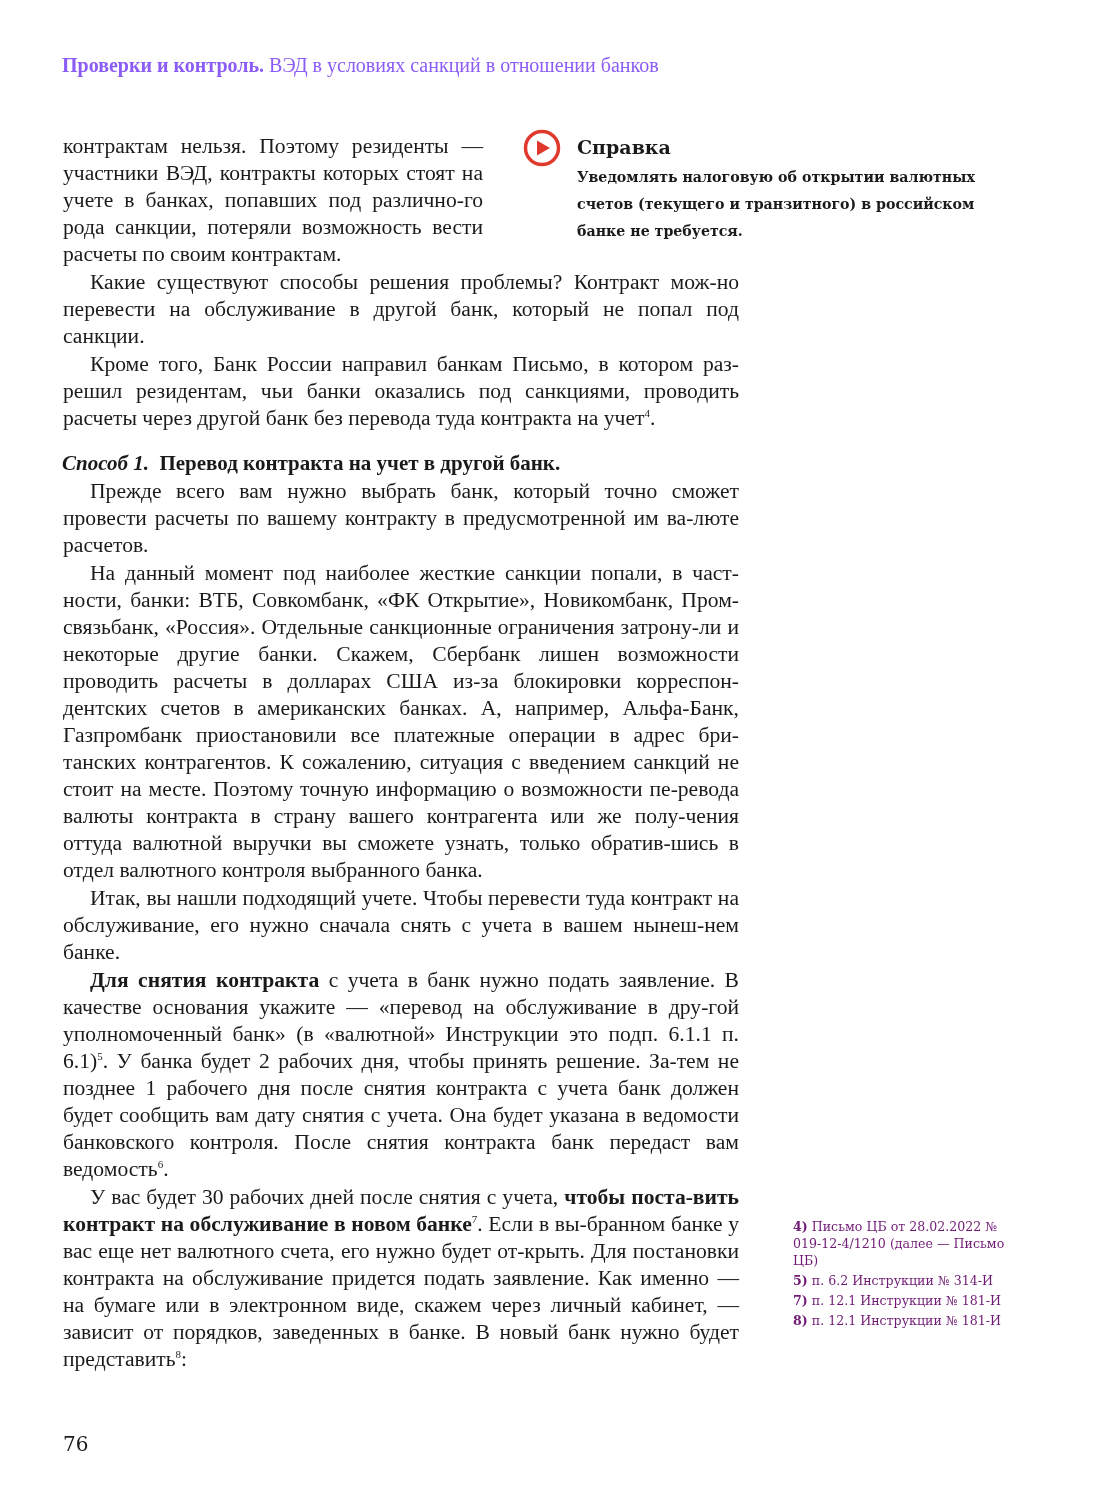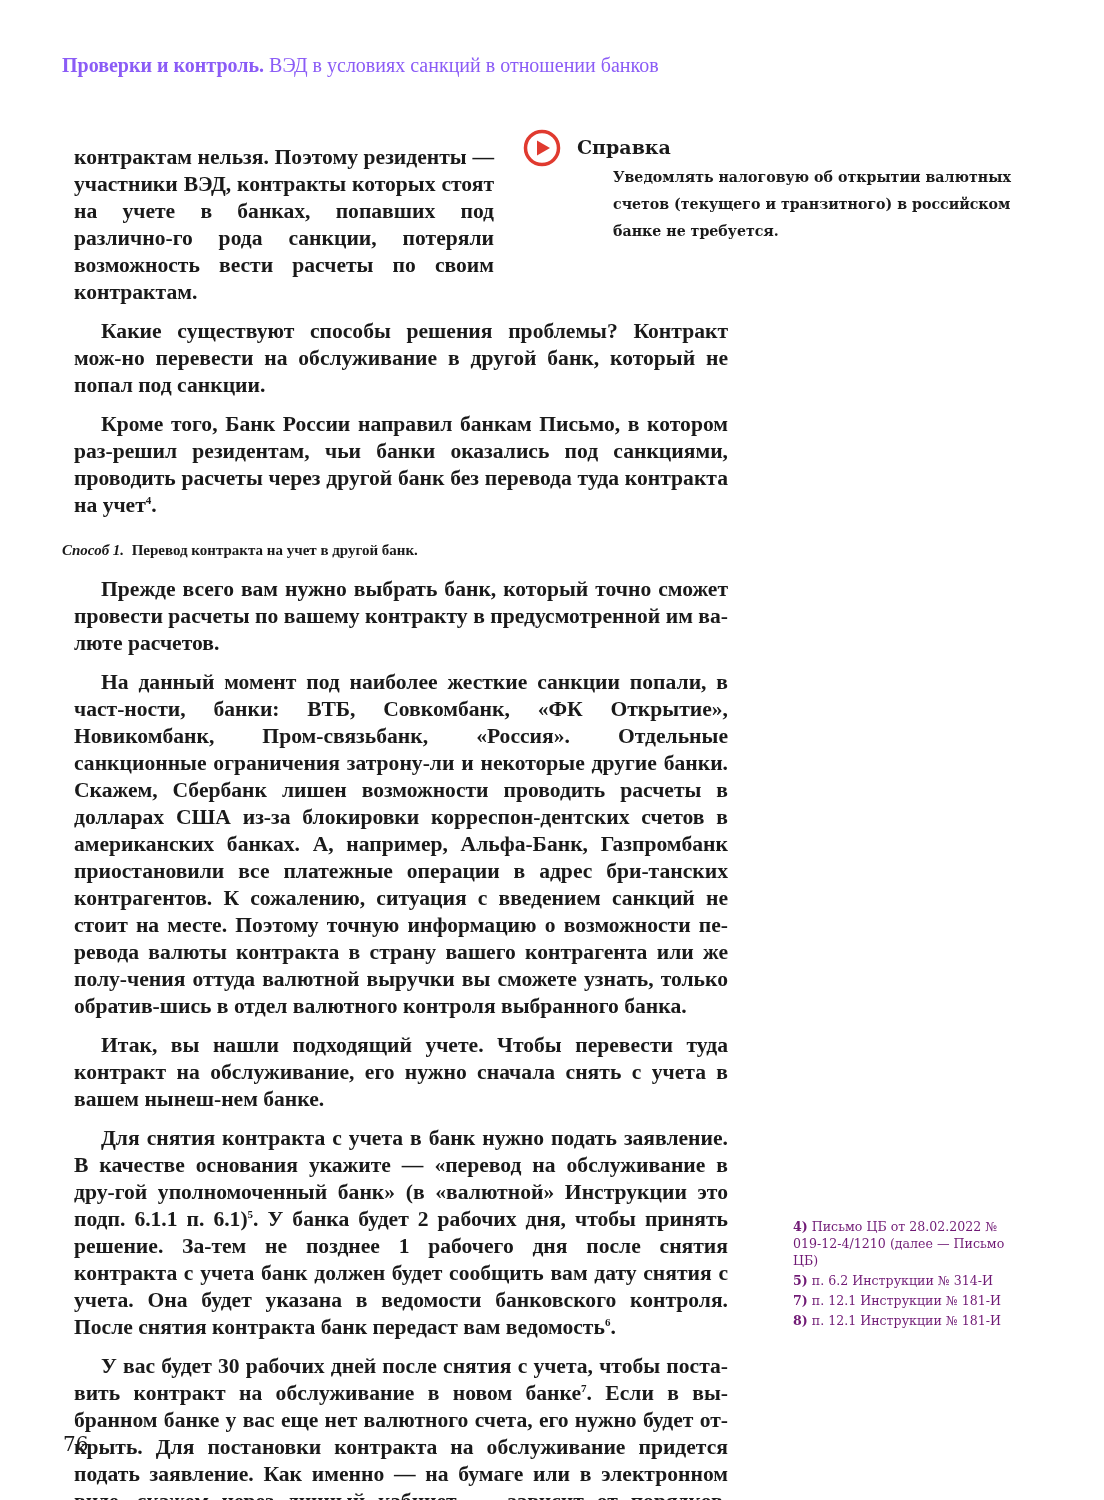--- a/index.html
+++ b/index.html
@@ -3,32 +3,32 @@
 <meta charset="utf-8">
 <style>
   html, body { margin: 0; padding: 0; background: #ffffff; }
   body { width: 1104px; height: 1500px; position: relative; overflow: hidden;
          font-family: "DejaVu Serif", "Liberation Serif", serif; color: #1a1a1a; }
   .running-head { position: absolute; left: 62px; top: 54px; font-size: 20px; color: #8b5cf6;
                   font-family: "Liberation Serif", serif; white-space: nowrap; }
   .running-head b { font-weight: bold; }
   .main { position: absolute; left: 62px; top: 132px; width: 678px;
           font-family: "Liberation Serif", serif; font-size: 21.6px; line-height: 27px; }
-  .main p { margin: 12px; text-align: justify; text-indent: 27px; hyphens: manual; font-weight: bold; }
+  .main p { margin: 1px; text-align: justify; text-indent: 27px; hyphens: manual; }
   .main p.noindent { text-indent: 0; }
   .main p.narrow { width: 420px; text-align: justify; }
-  .main h3 { margin: 18px 0 0 0; font-size: 15px; line-height: 27px; font-weight: bold; }
+  .main h3 { margin: 18px 0 0 0; font-size: 21px; line-height: 27px; font-weight: bold; }
   .main h3 i { font-style: italic; }
   sup { font-size: 11px; line-height: 0; vertical-align: super; }
   .aside { position: absolute; left: 522px; top: 128px; width: 490px; }
   .aside .icon { position: absolute; left: 0; top: 0; width: 40px; height: 40px; }
   .aside .title { position: absolute; left: 55px; top: 8px; font-family: "DejaVu Serif", serif;
                   font-weight: bold; font-size: 19px; }
   .aside .body { position: absolute; left: 55px; top: 36px; width: 440px; font-family: "DejaVu Serif", serif;
-                 font-weight: bold; font-size: 14.2px; line-height: 27px; margin-left: 36px; }
+                 font-weight: bold; font-size: 14.2px; line-height: 27px; }
   .notes { position: absolute; left: 793px; top: 1218px; width: 230px;
            font-family: "DejaVu Serif", serif; font-size: 12.6px; line-height: 17px; color: #701a75; }
   .notes .note { margin-bottom: 3px; }
   .notes b { font-weight: bold; }
   .page-number { position: absolute; left: 63px; top: 1432px; font-family: "DejaVu Serif", serif; font-size: 20px; }
 </style>
 </head>
 <body>
 
 <div class="running-head">

